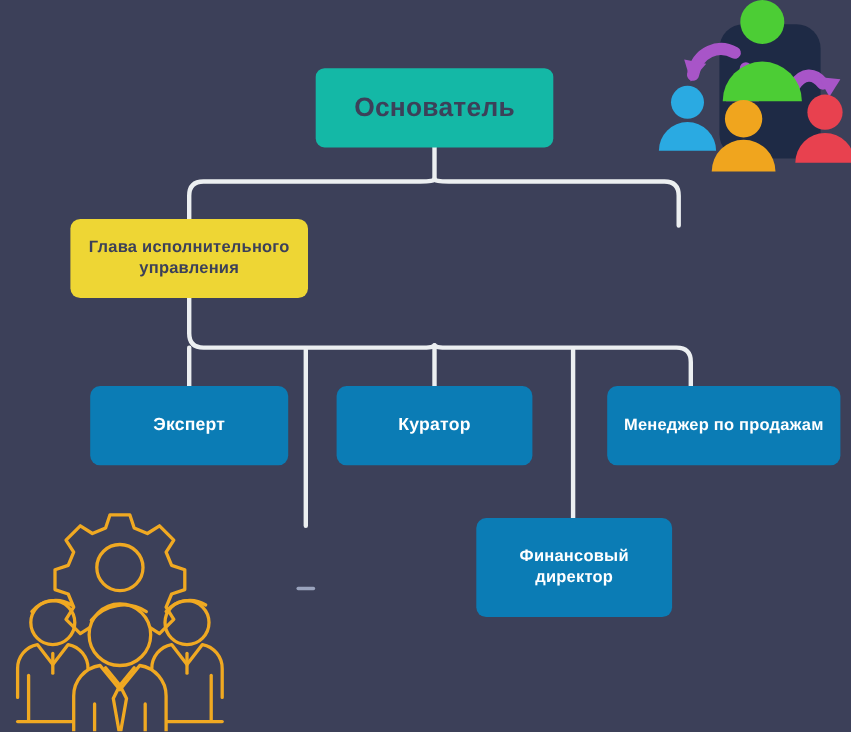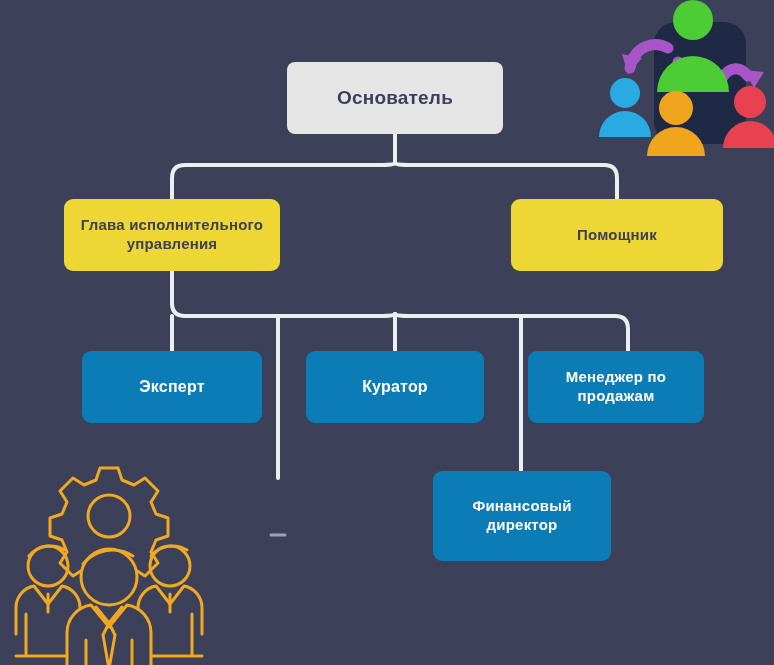--- a/index.html
+++ b/index.html
@@ -37,23 +37,23 @@
     justify-content: center;
     text-align: center;
     border-radius: 9px;
     font-weight: bold;
     line-height: 1.25;
     letter-spacing: .2px;
     z-index: 3;
     padding: 4px 10px;
   }
   .node.level-root {
-    background: #e5e5e5;
+    background: #14b8a6;
     color: #3c4059;
-    font-size: 19px;
+    font-size: 24px;
     border-radius: 8px;
   }
   .node.level-yellow {
     background: #eed634;
     color: #3c4059;
     font-size: 15px;
   }
   .node.level-blue {
     background: #0b7cb5;
     color: #ffffff;
@@ -110,33 +110,30 @@
   </svg>
 
   <div class="node level-root" style="left:287px; top:62px; width:216px; height:72px;">
     <span>Основатель</span>
   </div>
 
   <div class="node level-yellow" style="left:64px; top:199px; width:216px; height:72px;">
     <span>Глава исполнительного управления</span>
   </div>
 
-  <div class="node level-yellow" style="left:511px; top:199px; width:212px; height:72px;">
-    <span>Помощник</span>
-  </div>
 
   <div class="node level-blue" style="left:306px; top:351px; width:178px; height:72px;">
     <span>Куратор</span>
   </div>
 
   <div class="node level-blue" style="left:82px; top:351px; width:180px; height:72px;">
     <span>Эксперт</span>
   </div>
 
-  <div class="node level-blue small-blue" style="left:528px; top:351px; width:176px; height:72px;">
+  <div class="node level-blue small-blue" style="left:552px; top:351px; width:212px; height:72px;">
     <span>Менеджер по продажам</span>
   </div>
 
 
   <div class="node level-blue small-blue" style="left:433px; top:471px; width:178px; height:90px;">
     <span>Финансовый директор</span>
   </div>
 
   <svg id="art-team" viewBox="0 0 176 166" aria-hidden="true">
 

